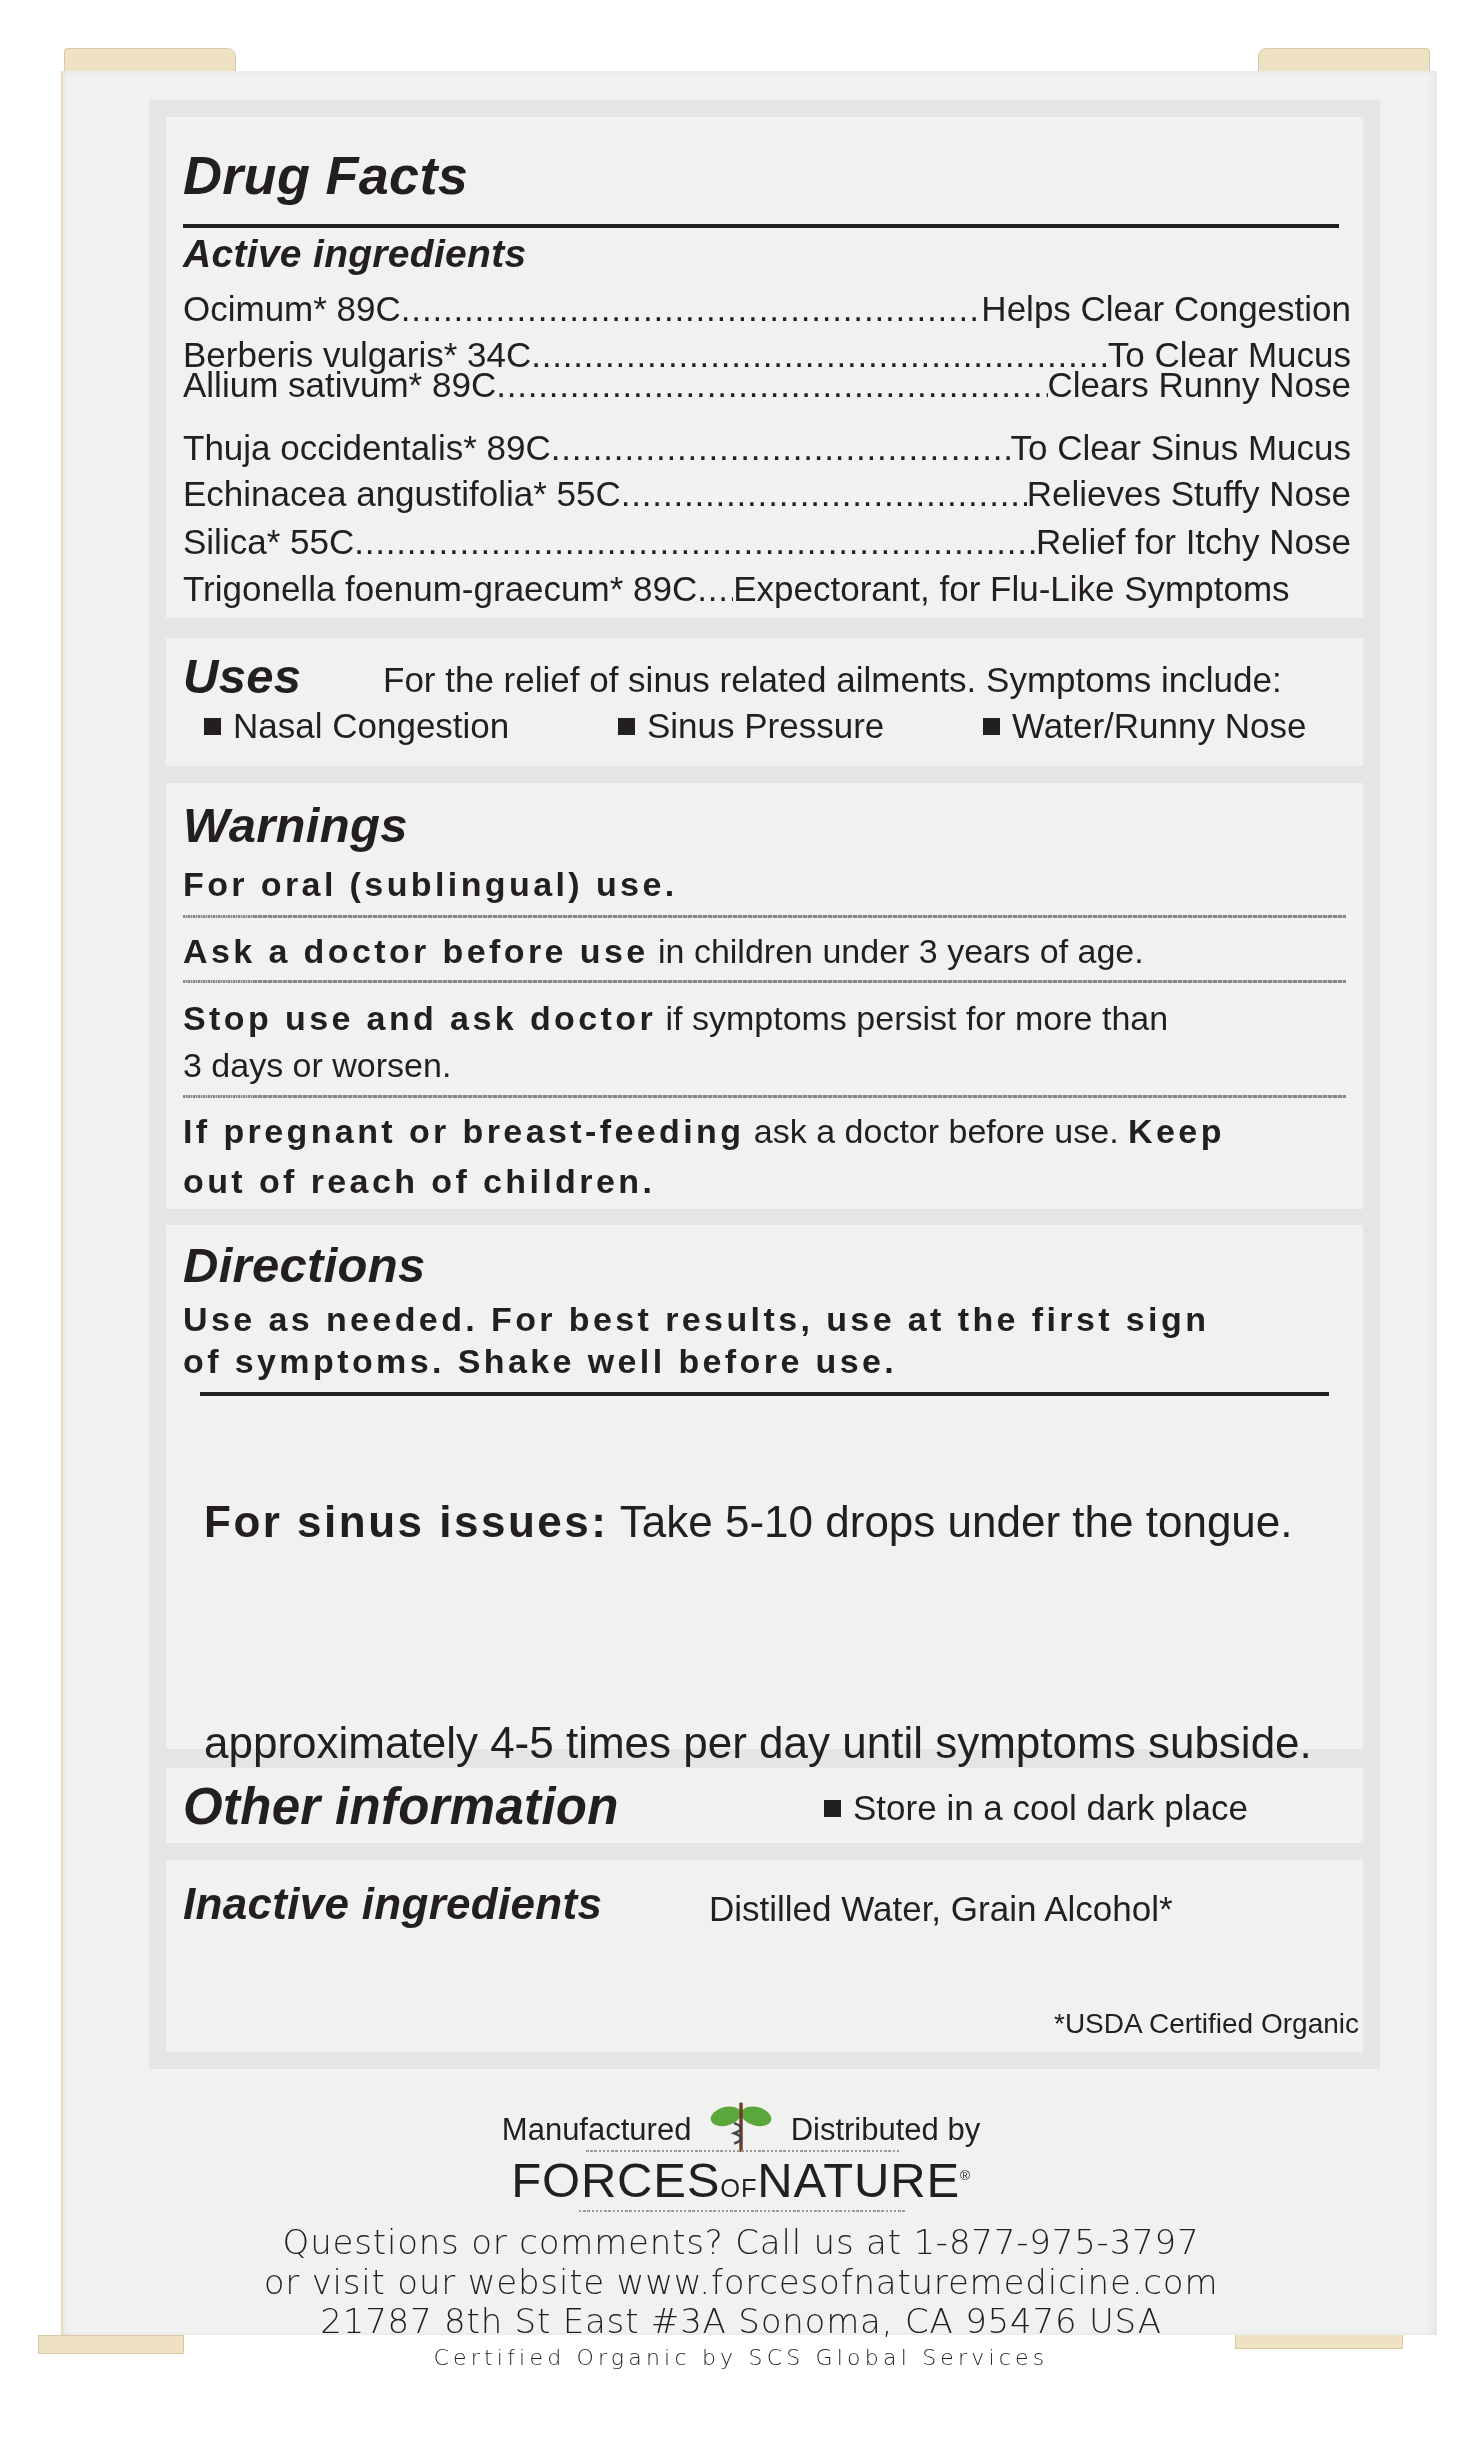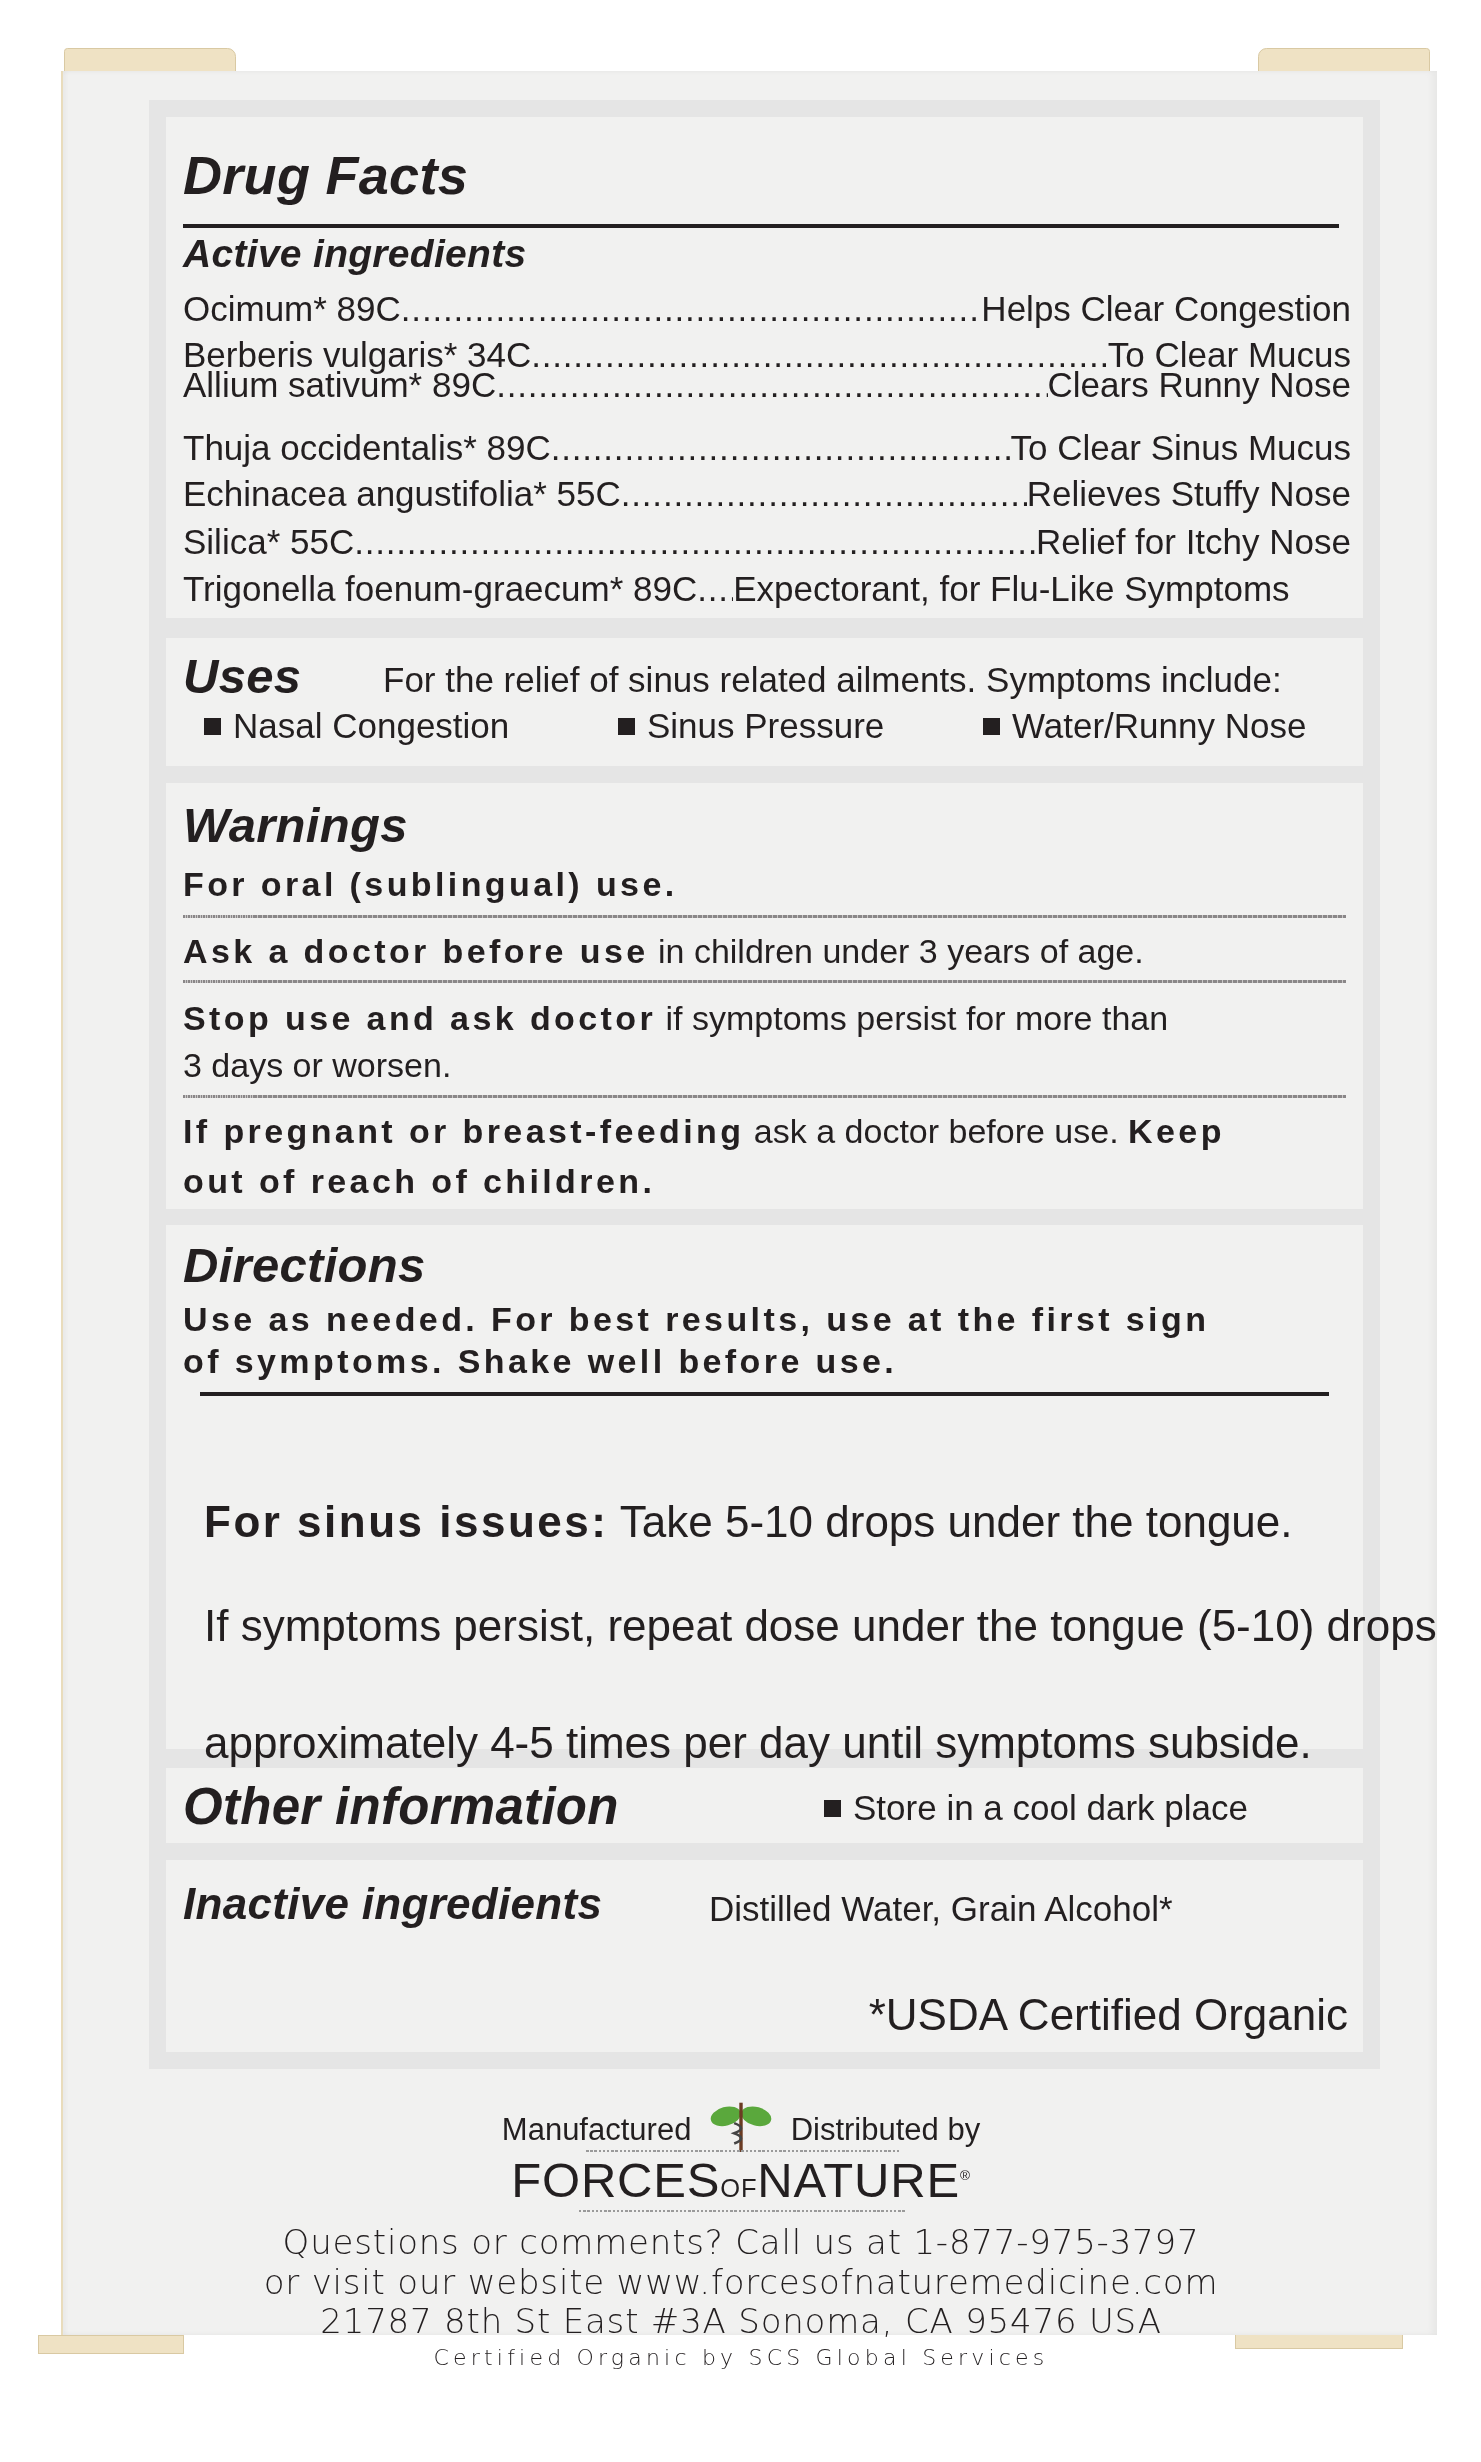--- a/index.html
+++ b/index.html
@@ -57,21 +57,21 @@
   .dl { position:absolute; left:17px; font-size:34px; font-weight:bold; letter-spacing:3.4px; white-space:nowrap; }
   .dr { position:absolute; left:34px; right:34px; top:167px; height:4.2px; background:#231f20; }
   .dp { position:absolute; left:38px; font-size:44px; white-space:nowrap;margin-top:36px; }
   .dp b { letter-spacing:2.5px; }
 
   .o-h { font-size:51px; top:8.5px; }
   .o-t { position:absolute; left:658px; top:20.4px; font-size:35px; white-space:nowrap; display:flex; align-items:center; }
 
   .i-h { font-size:44px; top:18.7px; }
   .i-t { position:absolute; left:543px; top:29px; font-size:35px; white-space:nowrap; }
-  .i-n { position:absolute; right:15px; bottom:12px; font-size:44px; white-space:nowrap; }
+  .i-n { position:absolute; right:4px; bottom:12px; font-size:28px; white-space:nowrap; }
 
   .footer { position:absolute; left:0; width:1482px; text-align:center; color:#231f20; }
   .f-serif { font-family:Liberation Sans, sans-serif; }
   .mfg { top:2112px; font-size:31px; }
   .mfg span { display:inline-block; }
   .logo { top:2152px; font-size:49px; letter-spacing:0.8px; }
   .logo .small { font-size:25.5px; }
   .hr-dot { position:absolute; height:1.7px;
             background:repeating-linear-gradient(90deg,#9a9a9a 0 2.5px,transparent 2.5px 4.2px); }
   .contact { font-family:"DejaVu Sans", sans-serif; font-weight:300; letter-spacing:0.8px; }
@@ -175,21 +175,20 @@
   </div>
 
   <div class="panel p-dir">
     <div class="hd d-h">Directions</div>
     <div class="dl" style="top:75px;">Use as needed. For best results, use at the first sign</div>
     <div class="dl" style="top:117px;">of symptoms. Shake well before use.</div>
     <div class="dr"></div>
     <div class="dp" style="top:236px;">
       <b>For sinus issues:</b><span> Take 5-10 drops under the tongue.</span>
     </div>
-    <div class="dp" style="top:340px;">If symptoms persist, repeat dose under the tongue (5-10) drops</div>
     <div class="dp" style="top:457px;">approximately 4-5 times per day until symptoms subside.</div>
   </div>
 
   <div class="panel p-other">
     <div class="hd o-h">Other information</div>
     <div class="o-t">
       <span class="sq"></span>
       <span>Store in a cool dark place</span>
     </div>
   </div>

